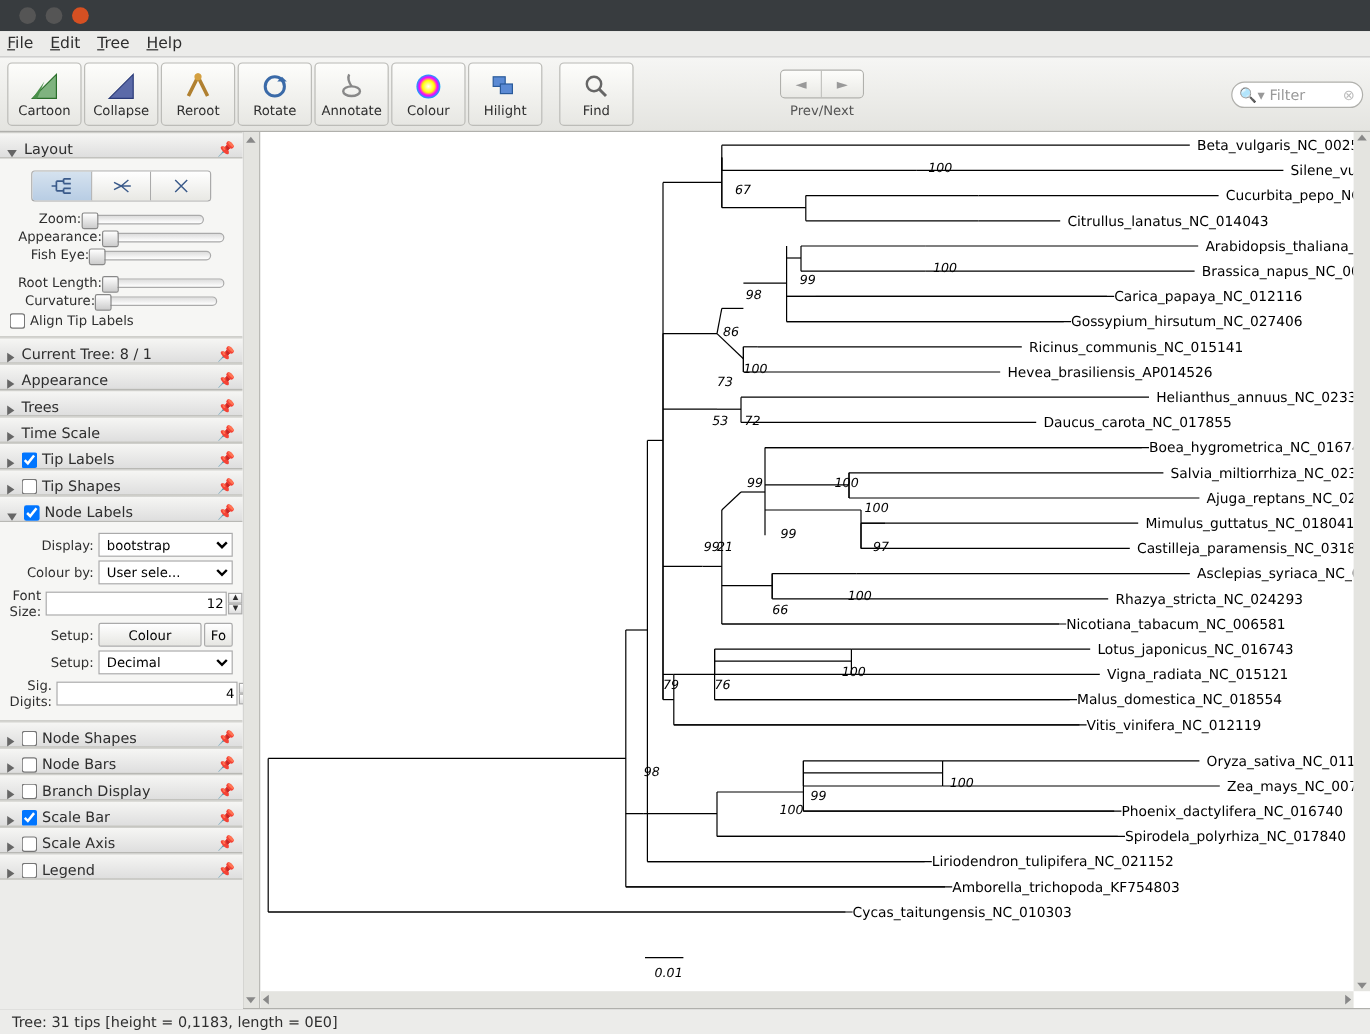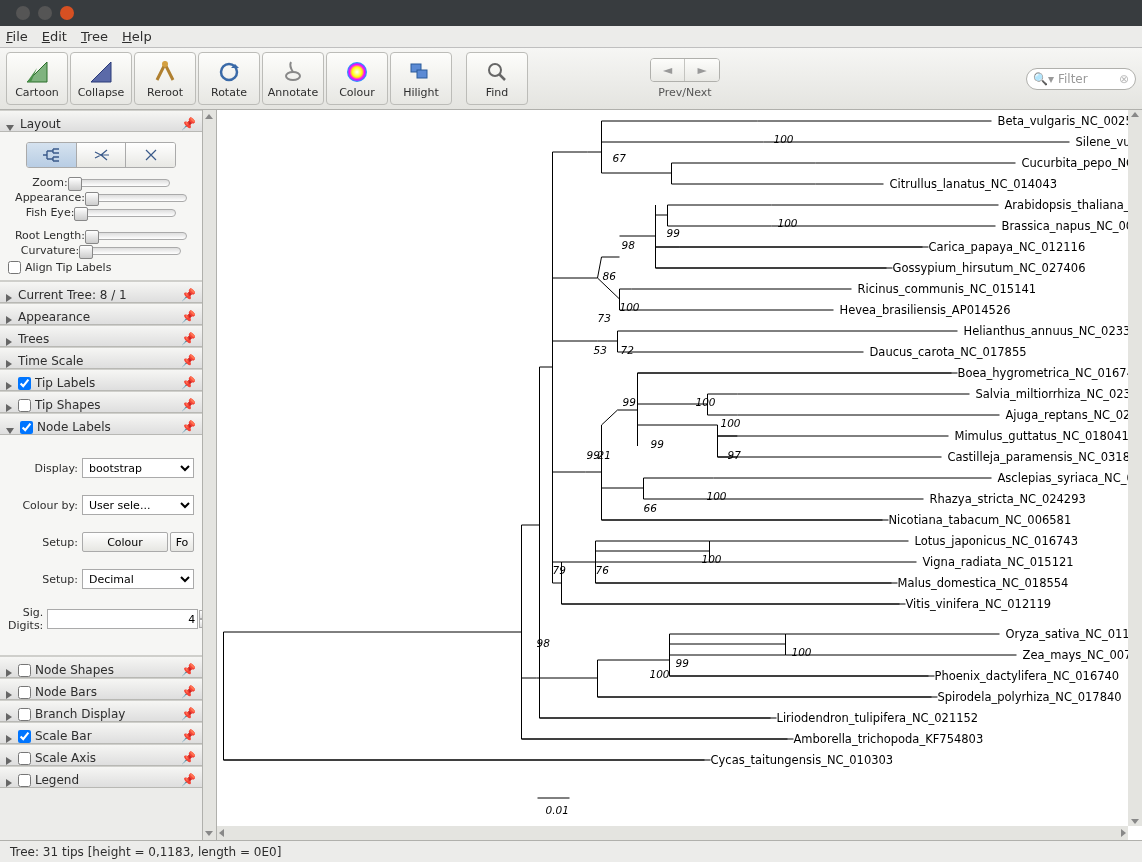--- a/index.html
+++ b/index.html
@@ -56,21 +56,21 @@
 .layout-style .ls { flex:1; height: 24px; display:flex; align-items:center; justify-content:center; border-right:1px solid #aaa; background: linear-gradient(#fff,#e8e8e4); }
 .layout-style .ls.active { background: linear-gradient(#d5e2ef,#b8cde4); }
 .layout-style .ls:last-child { border-right:none; }
 .slider-row { display:flex; align-items:center; justify-content:center; margin:2px 0; gap:2px; }
 .slider-row label { font-size:11px; text-align:right; }
 .slider-row .sl { flex: 0 0 100px; height: 8px; background: linear-gradient(#ddd,#fff); border:1px solid #aaa; border-radius:4px; position:relative; }
 .slider-row .sl::after { content:""; position:absolute; left:-3px; top:-3px; width:12px; height:12px; background:linear-gradient(#fff,#ccc); border:1px solid #888; border-radius:2px; }
 .check-row { display:flex; align-items:center; gap:4px; margin-top:4px; }
 
 
-.nl-row { display:flex; align-items:center; margin:17px 0; }
+.nl-row { display:flex; align-items:center; margin:3px 0; }
 .nl-row label { width: 70px; text-align:right; margin-right:4px; font-size:11px; }
 .nl-row select, .nl-row input[type=text] { flex:1; height:20px; border:1px solid #aaa; background:#fff; font-size:11px; padding:0 2px; }
 .nl-row .spin { display:flex; flex-direction:column; margin-left:1px; }
 .nl-row .spin div { width:12px; height:9px; border:1px solid #aaa; background:linear-gradient(#fff,#ddd); font-size:6px; line-height:6px; text-align:center; }
 .nl-row .btnrow { display:flex; gap:2px; flex:1; }
 .nl-row .btnrow button { flex:1; height:20px; border:1px solid #aaa; background:linear-gradient(#fff,#e6e6e2); border-radius:2px; font-size:11px; }
 
 
 .canvas-wrap { flex:1; background:#fff; position:relative; overflow:hidden; }
 .canvas { position:absolute; inset:0 14px 14px 0; overflow:hidden; }
@@ -283,20 +283,28 @@
         <span class="pin">📌</span>
       </div>
     <div class="panel-body">
       <div class="nl-row">
           <label>Display:</label>
           <select><option>bootstrap</option></select>
         </div>
       <div class="nl-row">
           <label>Colour by:</label>
           <select><option>User sele...</option></select>
+        </div>
+      <div class="nl-row">
+          <label>Font Size:</label>
+          <input type="text" style="text-align: right; flex: 0 0 40px;" value="12">
+          <div class="spin">
+            <div>▲</div>
+            <div>▼</div>
+          </div>
         </div>
       <div class="nl-row">
           <label>Setup:</label>
           <div class="btnrow">
             <button>Colour</button>
             <button style="flex:0 0 24px">Fo</button>
           </div>
         </div>
       <div class="nl-row">
           <label>Setup:</label>

